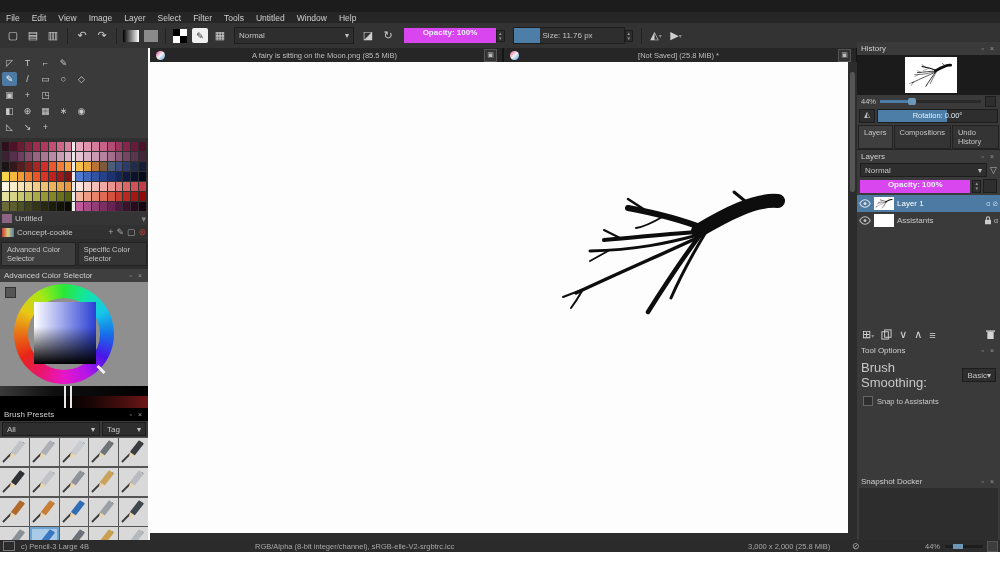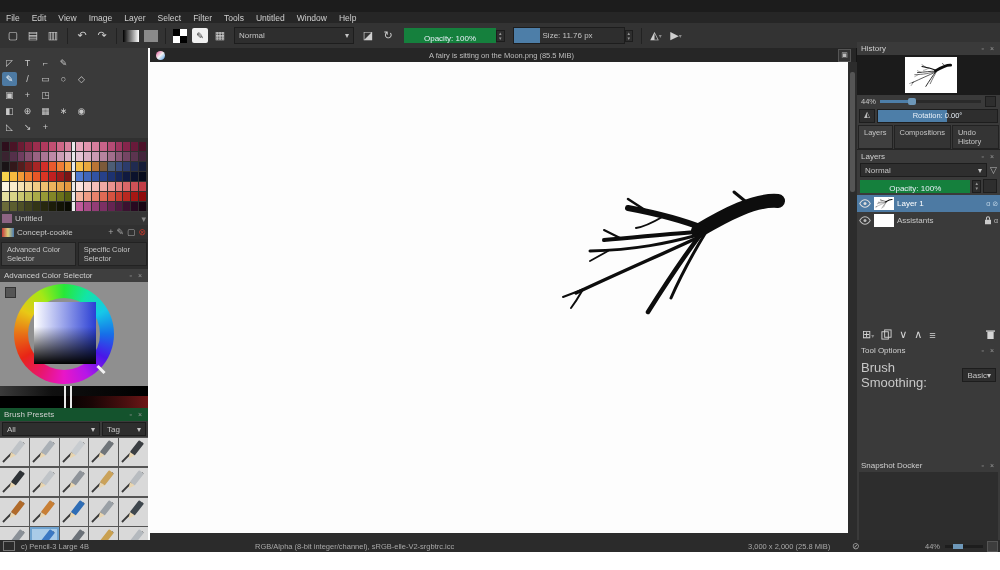--- a/index.html
+++ b/index.html
@@ -18,21 +18,21 @@
   .sep{width:1px;height:16px;background:#222;margin:0 4px;}
   .doctab{flex:1;display:flex;align-items:center;background:#262626;border-right:2px solid #151515;position:relative;height:100%;}
   .doctab .ticon{width:9px;height:9px;border-radius:50%;margin-left:6px;
         background:linear-gradient(135deg,#e8559a 0%,#f2f2f2 50%,#4d9be8 100%);}
   .doctab .ttitle{flex:1;text-align:center;font-size:7.5px;color:#bdbdbd;white-space:nowrap;overflow:hidden;}
   .doctab .tclose{width:11px;height:11px;background:#333;border:1px solid #555;color:#bbb;font-size:7px;
         display:flex;align-items:center;justify-content:center;margin-right:5px;}
   .prow{display:flex;gap:1px;margin-bottom:1px;}
   .pcell{flex:1;height:9px;}
   .pgap{width:3px;background:#e9e9e9;}
-  .bluebar{background:#15803d;color:#e8f0f8;font-size:8px;display:flex;align-items:flex-end;justify-content:center;}
+  .bluebar{background:#d946ef;color:#e8f0f8;font-size:8px;display:flex;align-items:flex-start;justify-content:center;font-weight:bold;}
   .stepper{display:flex;flex-direction:column;justify-content:center;color:#999;font-size:5px;line-height:5px;padding:0 2px;background:#2e2e2e;border:1px solid #1d1d1d;}
   .ptab{background:#343434;border:1px solid #222;padding:2px 5px;font-size:7.5px;color:#c4c4c4;}
   .ptab.on{background:#3f3f3f;}
   .brushcell{background:#d9d9d9;position:relative;}
   .brushcell.sel{background:#a9cbe8;outline:2px solid #6fa3d0;outline-offset:-2px;}
   .lrow{display:flex;align-items:center;height:17px;gap:3px;padding:0 2px;}
   .badge{font-size:7px;color:#bcd2e4;}
   svg{display:block;}
 </style>
 </head>
@@ -120,20 +120,25 @@
       </div>
   <div class="sep" style="margin-left:8px"></div>
   <div class="tbtn">◭<span style="font-size:6px;color:#888">▾</span></div>
   <div class="tbtn">▶<span style="font-size:6px;color:#888">▾</span></div>
 </div>
 
 <div class="abs" id="doctabs" style="left:150px;top:48px;width:708px;height:14px;background:#141414;display:flex">
       <div class="doctab">
         <div class="ticon"></div>
         <span class="ttitle">A fairy is sitting on the Moon.png (85.5 MiB)</span>
+        <div class="tclose">▣</div>
+      </div>
+      <div class="doctab">
+        <div class="ticon"></div>
+        <span class="ttitle">[Not Saved]  (25.8 MiB) *</span>
         <div class="tclose">▣</div>
       </div>
     </div>
 
 <div class="abs" style="left:150px;top:62px;width:698px;height:471px;background:#fdfdfd">
   <svg class="abs" style="left:410px;top:123px" width="230" height="135" viewBox="0 0 230 135">
         <use href="#branch"></use>
       </svg>
 </div>
 <div class="abs" style="left:848px;top:62px;width:9px;height:478px;background:#2c2c2c">
@@ -358,21 +363,21 @@
     <div style="position:absolute;left:96px;top:86px;width:10px;height:3px;background:#f2f2f2;transform:rotate(45deg)"></div>
   </div>
 
   <div style="position:relative;height:22px;background:#000">
     <div style="height:10px;background:linear-gradient(90deg,#3a3a3a,#101010 35%,#000)"></div>
     <div style="height:12px;background:linear-gradient(90deg,#000 40%,#1a0505 62%,#4a0f0f 85%,#6e1717)"></div>
     <div style="position:absolute;left:64px;top:0;width:2px;height:22px;background:#e8e8e8"></div>
     <div style="position:absolute;left:70px;top:0;width:2px;height:22px;background:#e8e8e8"></div>
   </div>
 
-  <div class="titlebar" style="background:#14532d">
+  <div class="titlebar" style="background:#000000">
     <span>Brush Presets</span>
     <span class="dockicons">▫ ×</span>
   </div>
   <div style="display:flex;gap:2px;padding:1px 2px;align-items:center">
     <div class="dropdown" style="flex:1;height:12px">
       <span>All</span>
           <span>▾</span>
     </div>
     <div class="dropdown" style="width:34px;height:12px">
       <span>Tag</span>
@@ -670,20 +675,24 @@
     <span>Tool Options</span>
     <span class="dockicons">▫ ×</span>
   </div>
   <div style="display:flex;align-items:center;gap:3px;padding:3px 4px">
     <span style="font-size:13px">Brush Smoothing:</span>
     <div class="dropdown" style="flex:1;height:12px">
       <span>Basic</span>
           <span>▾</span>
     </div>
   </div>
+  <div style="display:flex;align-items:center;gap:4px;padding:3px 6px">
+    <div style="width:8px;height:8px;background:#2e2e2e;border:1px solid #666"></div>
+    <span style="font-size:7.5px">Snap to Assistants</span>
+  </div>
 
   <div style="height:66px"></div>
 
   <div class="titlebar">
     <span>Snapshot Docker</span>
     <span class="dockicons">▫ ×</span>
   </div>
   <div style="height:70px;background:#2d2d2d;margin:0 2px"></div>
   <div style="display:flex;align-items:center;justify-content:space-around;height:18px">
     <span style="font-size:11px;color:#d5d5d5">⊞</span>

